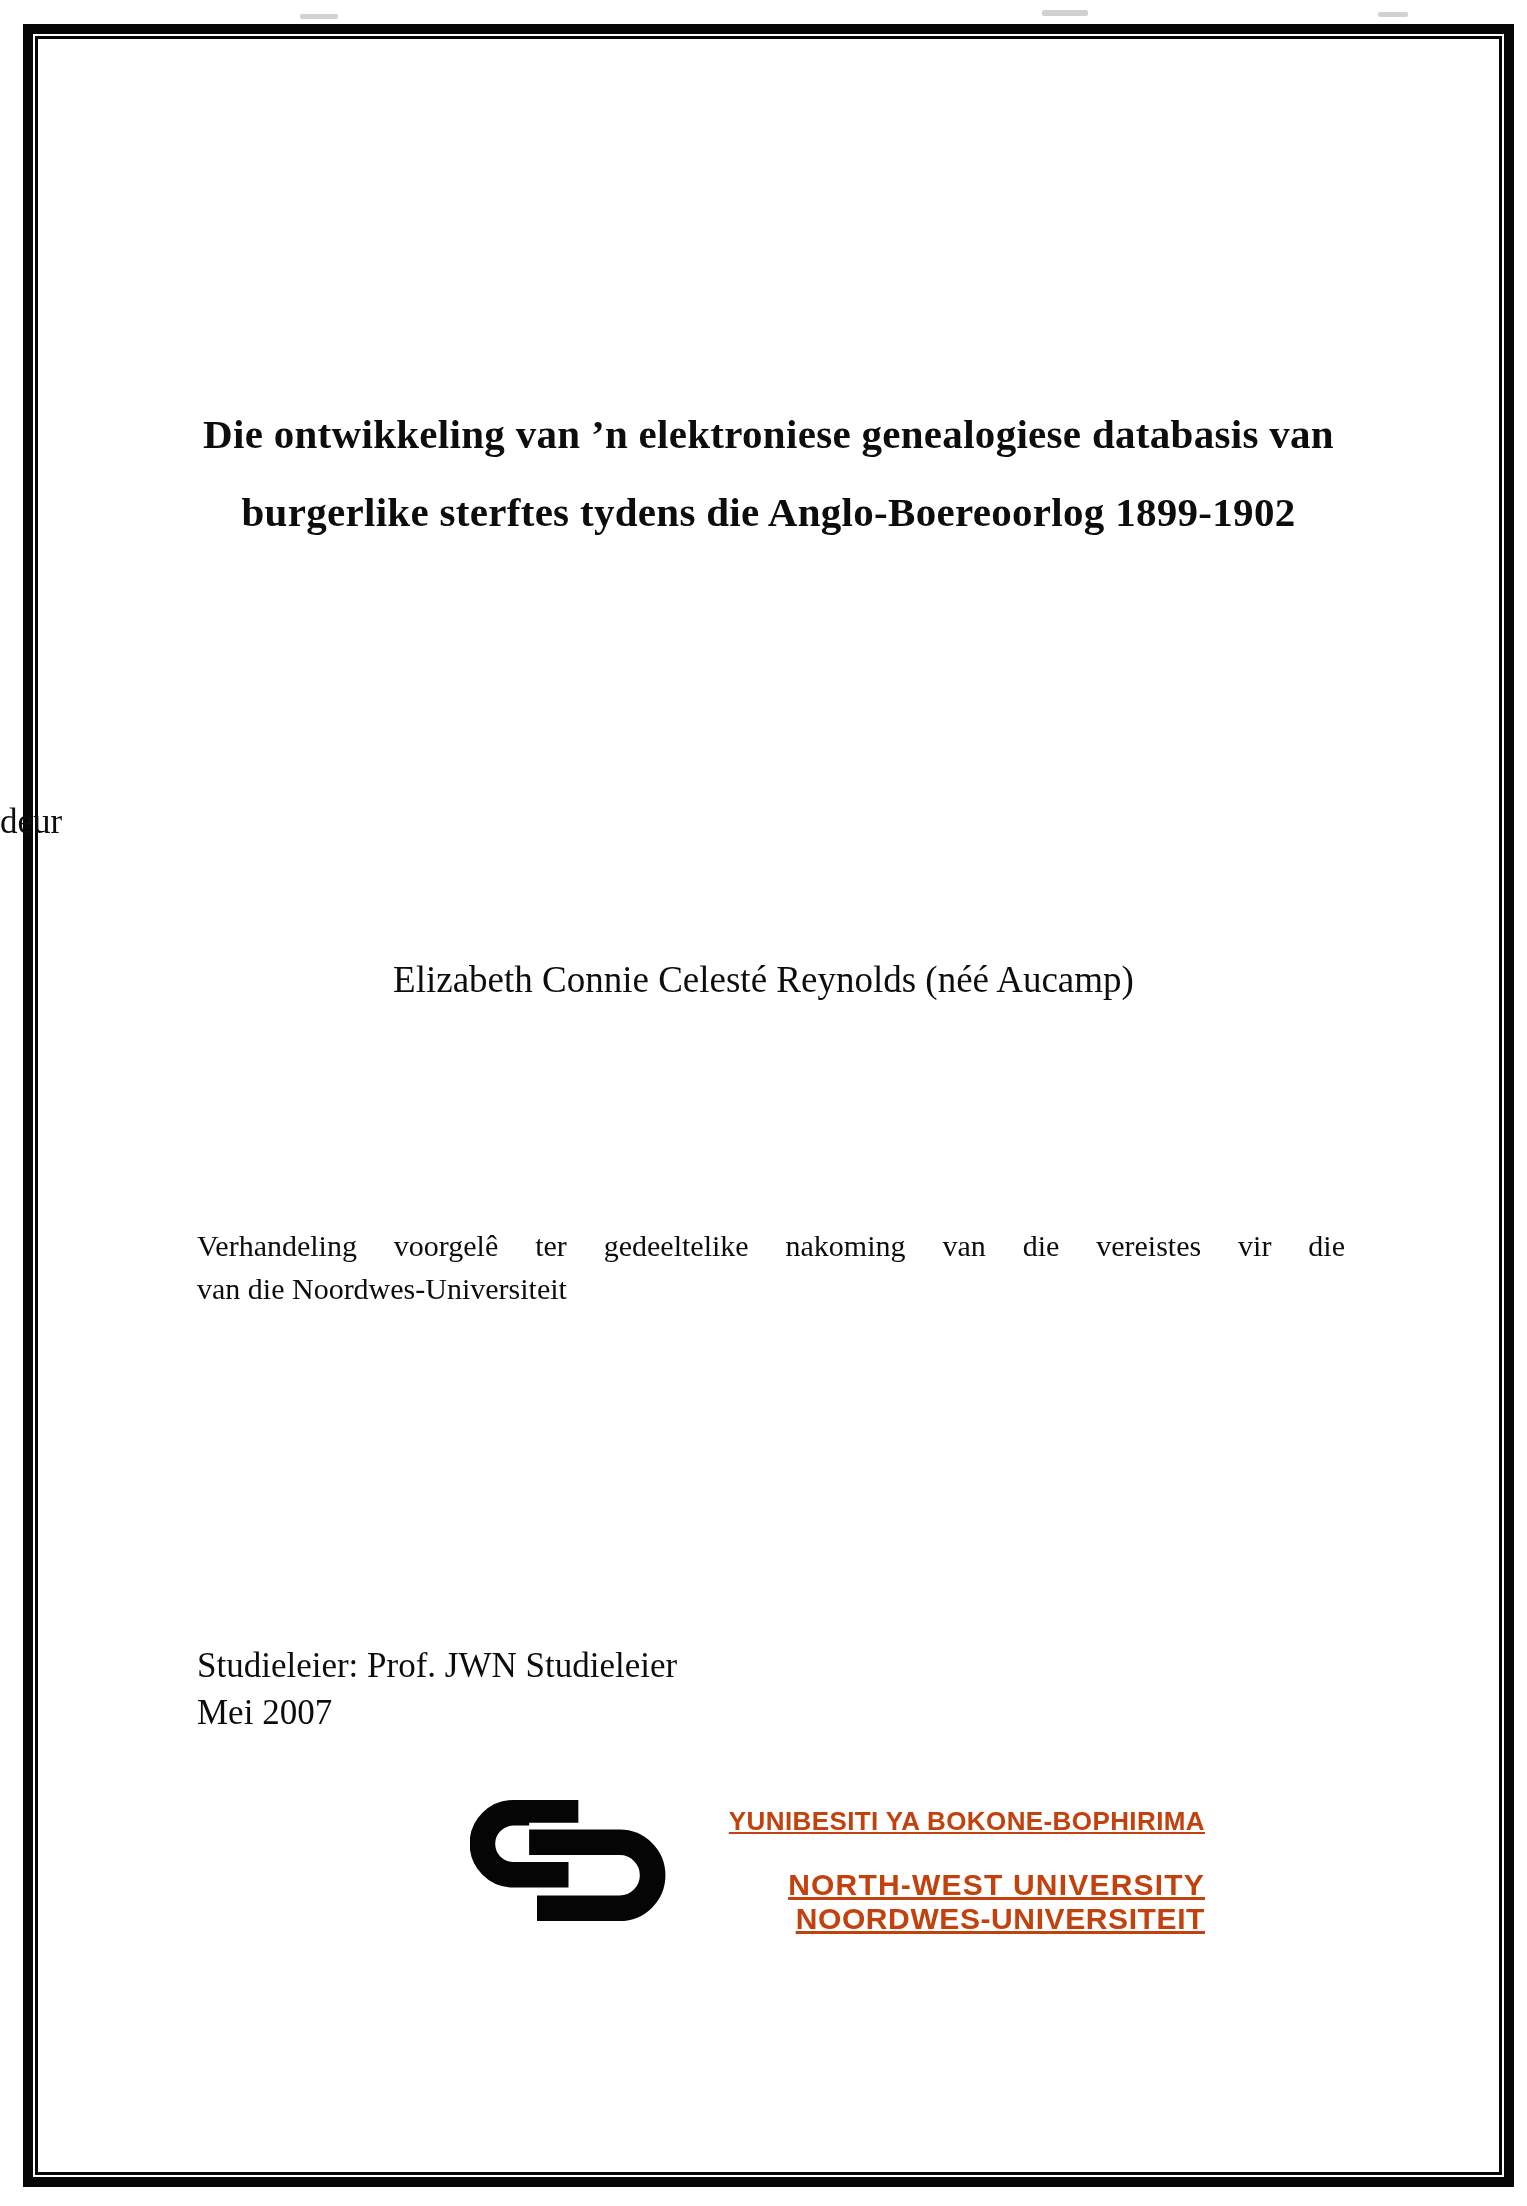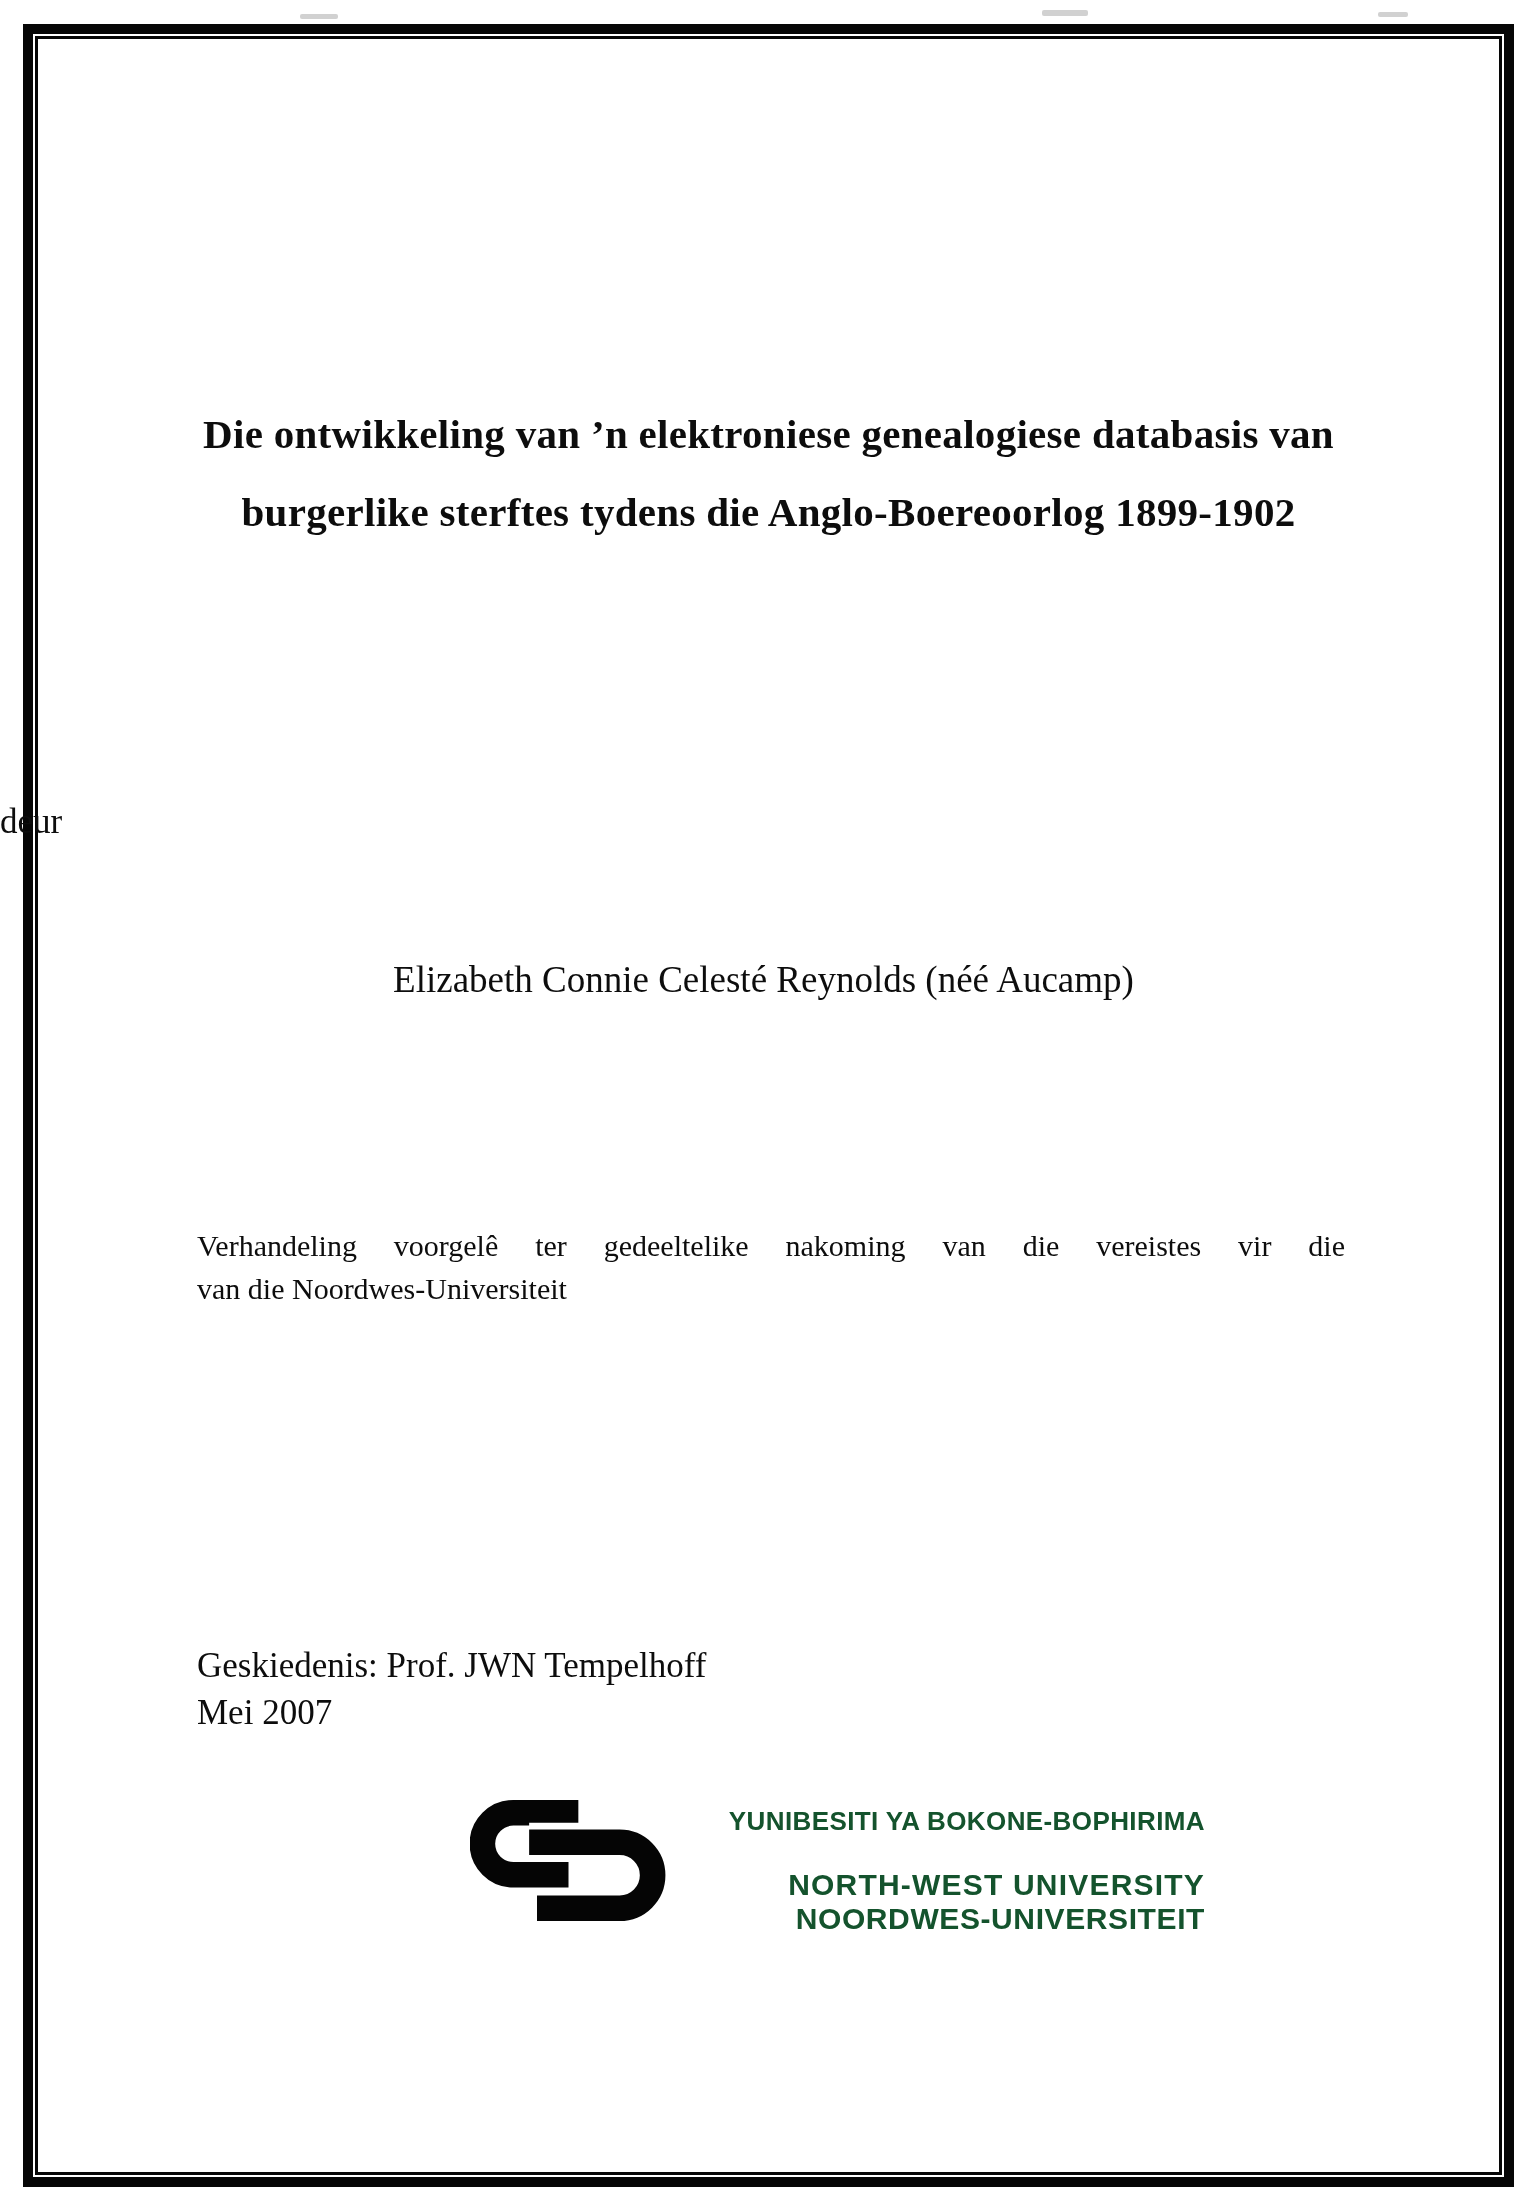--- a/index.html
+++ b/index.html
@@ -86,22 +86,23 @@
     align-items: flex-start;
   }
   .logo svg.mark { width: 197px; height: 124px; display: block; }
   .logo-text {
     margin-left: 10px;
     padding-top: 4px;
     width: 528px;
     text-align: right;
     font-family: "Liberation Sans", sans-serif;
     font-weight: bold;
-    color: #14532d;
+    color: #c2410c;
     white-space: nowrap;
+    text-decoration: underline;
   }
   .logo-text .lt1 { font-size: 26px; line-height: 34px; letter-spacing: 0.4px; }
   .logo-text .lt2 { font-size: 30px; line-height: 34px; letter-spacing: 1.2px; margin-top: 30px; }
   .logo-text .lt3 { font-size: 30px; line-height: 33px; letter-spacing: 0.6px; }
 </style>
 </head>
 <body>
 
 <div class="page">
 
@@ -121,21 +122,21 @@
   <div class="deur">deur</div>
 
   <div class="author">Elizabeth Connie Celesté Reynolds (néé Aucamp)</div>
 
   <div class="statement">
     <p class="s-line s-justify">Verhandeling voorgelê ter gedeeltelike nakoming van die vereistes vir die</p>
     <p class="s-line">van die Noordwes-Universiteit</p>
   </div>
 
   <div class="supervision">
-    <div>Geskiedenis: Prof. JWN Tempelhoff</div>
+    <div>Studieleier: Prof. JWN Studieleier</div>
     <div>Mei 2007</div>
   </div>
 
   <div class="logo">
     <svg class="mark" viewBox="0 0 200 126" aria-hidden="true">
 
       <path d="M 110 13 H 44 A 31.5 31.5 0 0 0 44 76 H 100" fill="none" stroke="#050505" stroke-width="26" stroke-linecap="butt"></path>
 
       <path d="M 60 43 H 152 A 33.5 33.5 0 0 1 152 110 H 68" fill="none" stroke="#ffffff" stroke-width="40" stroke-linecap="butt"></path>
 

